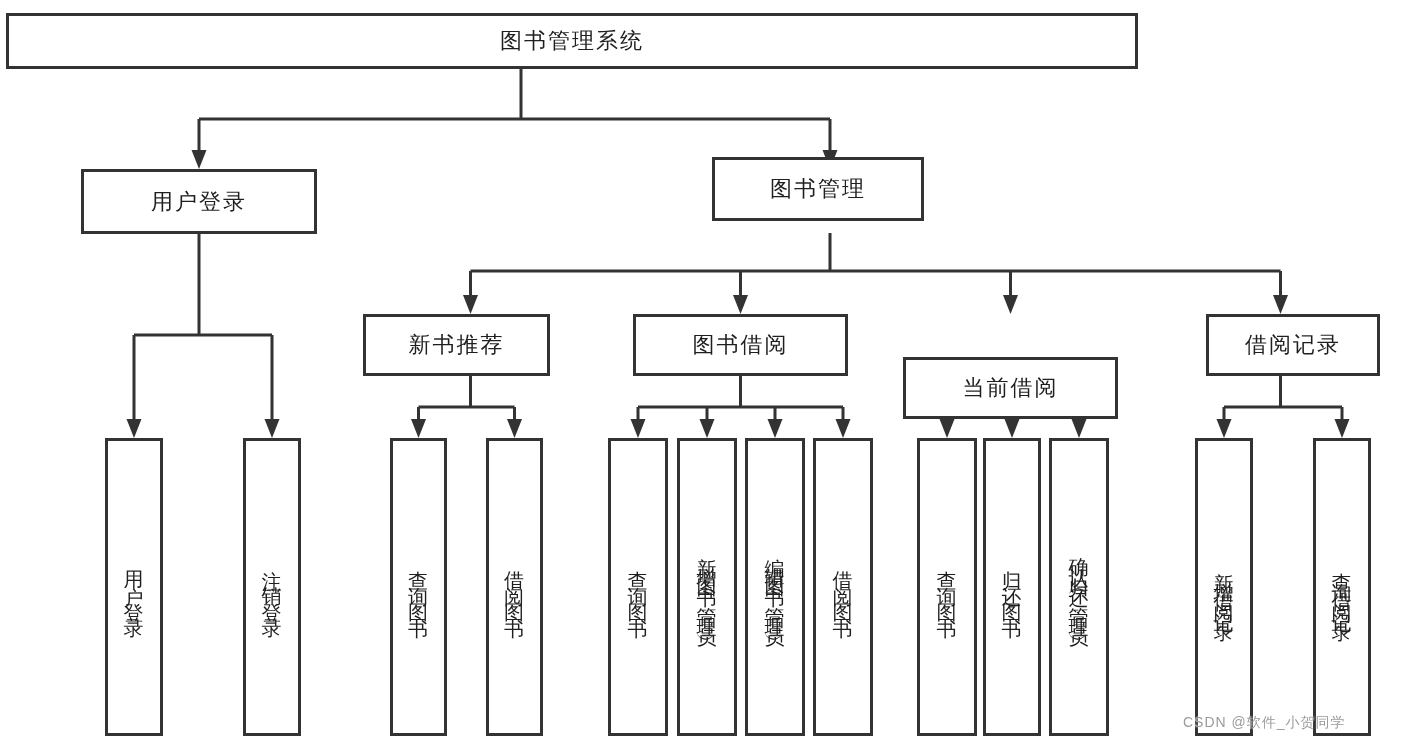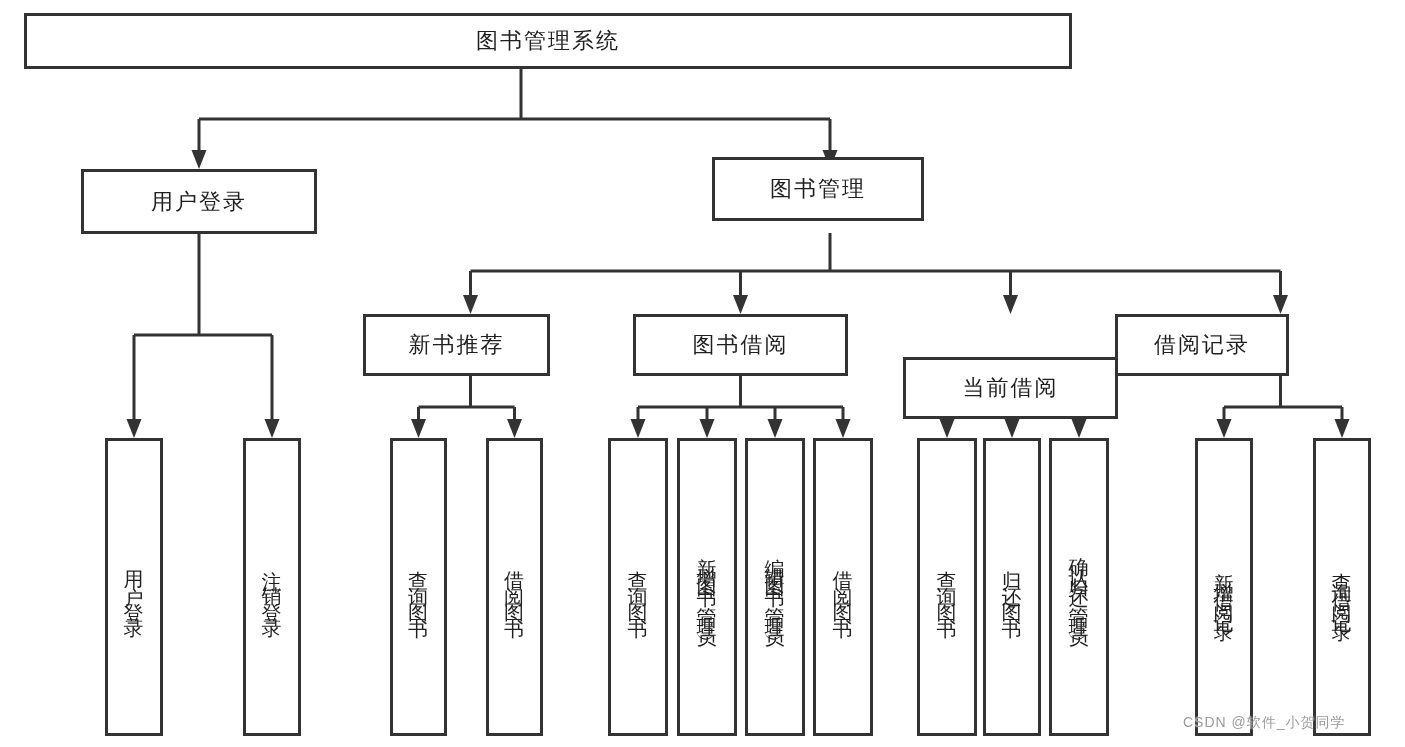--- a/index.html
+++ b/index.html
@@ -96,29 +96,29 @@
       <polygon points="767.5,419 782.5,419 775,438"></polygon>
       <polygon points="835.5,419 850.5,419 843,438"></polygon>
       <polygon points="939.5,419 954.5,419 947,438"></polygon>
       <polygon points="1004.5,419 1019.5,419 1012,438"></polygon>
       <polygon points="1071.5,419 1086.5,419 1079,438"></polygon>
       <polygon points="1216.5,419 1231.5,419 1224,438"></polygon>
       <polygon points="1334.5,419 1349.5,419 1342,438"></polygon>
     </g>
   </svg>
 
-  <div class="node h-node" style="left:24px; top:13px; width:1048px; height:56px;">图书管理系统</div>
+  <div class="node h-node" style="left:6px; top:13px; width:1132px; height:56px;">图书管理系统</div>
 
   <div class="node h-node" style="left:81px; top:169px; width:236px; height:65px;">用户登录</div>
   <div class="node h-node" style="left:712px; top:157px; width:212px; height:64px;">图书管理</div>
 
   <div class="node h-node" style="left:363px; top:314px; width:187px; height:62px;">新书推荐</div>
   <div class="node h-node" style="left:633px; top:314px; width:215px; height:62px;">图书借阅</div>
   <div class="node h-node" style="left:903px; top:314px; width:215px; height:62px;margin-top:43px;">当前借阅</div>
-  <div class="node h-node" style="left:1115px; top:314px; width:174px; height:62px;">借阅记录</div>
+  <div class="node h-node" style="left:1206px; top:314px; width:174px; height:62px;">借阅记录</div>
 
   <div class="node v-node v4" style="left:105px; top:438px; width:58px; height:298px;">用户登录</div>
   <div class="node v-node v4" style="left:243px; top:438px; width:58px; height:298px;">注销登录</div>
 
   <div class="node v-node v4" style="left:390px; top:438px; width:57px; height:298px;">查询图书</div>
   <div class="node v-node v4" style="left:486px; top:438px; width:57px; height:298px;">借阅图书</div>
 
   <div class="node v-node v4" style="left:608px; top:438px; width:60px; height:298px;">查询图书</div>
   <div class="node v-node v9" style="left:677px; top:438px; width:60px; height:298px;">新增图书（管理员）</div>
   <div class="node v-node v9" style="left:745px; top:438px; width:60px; height:298px;">编辑图书（管理员）</div>

